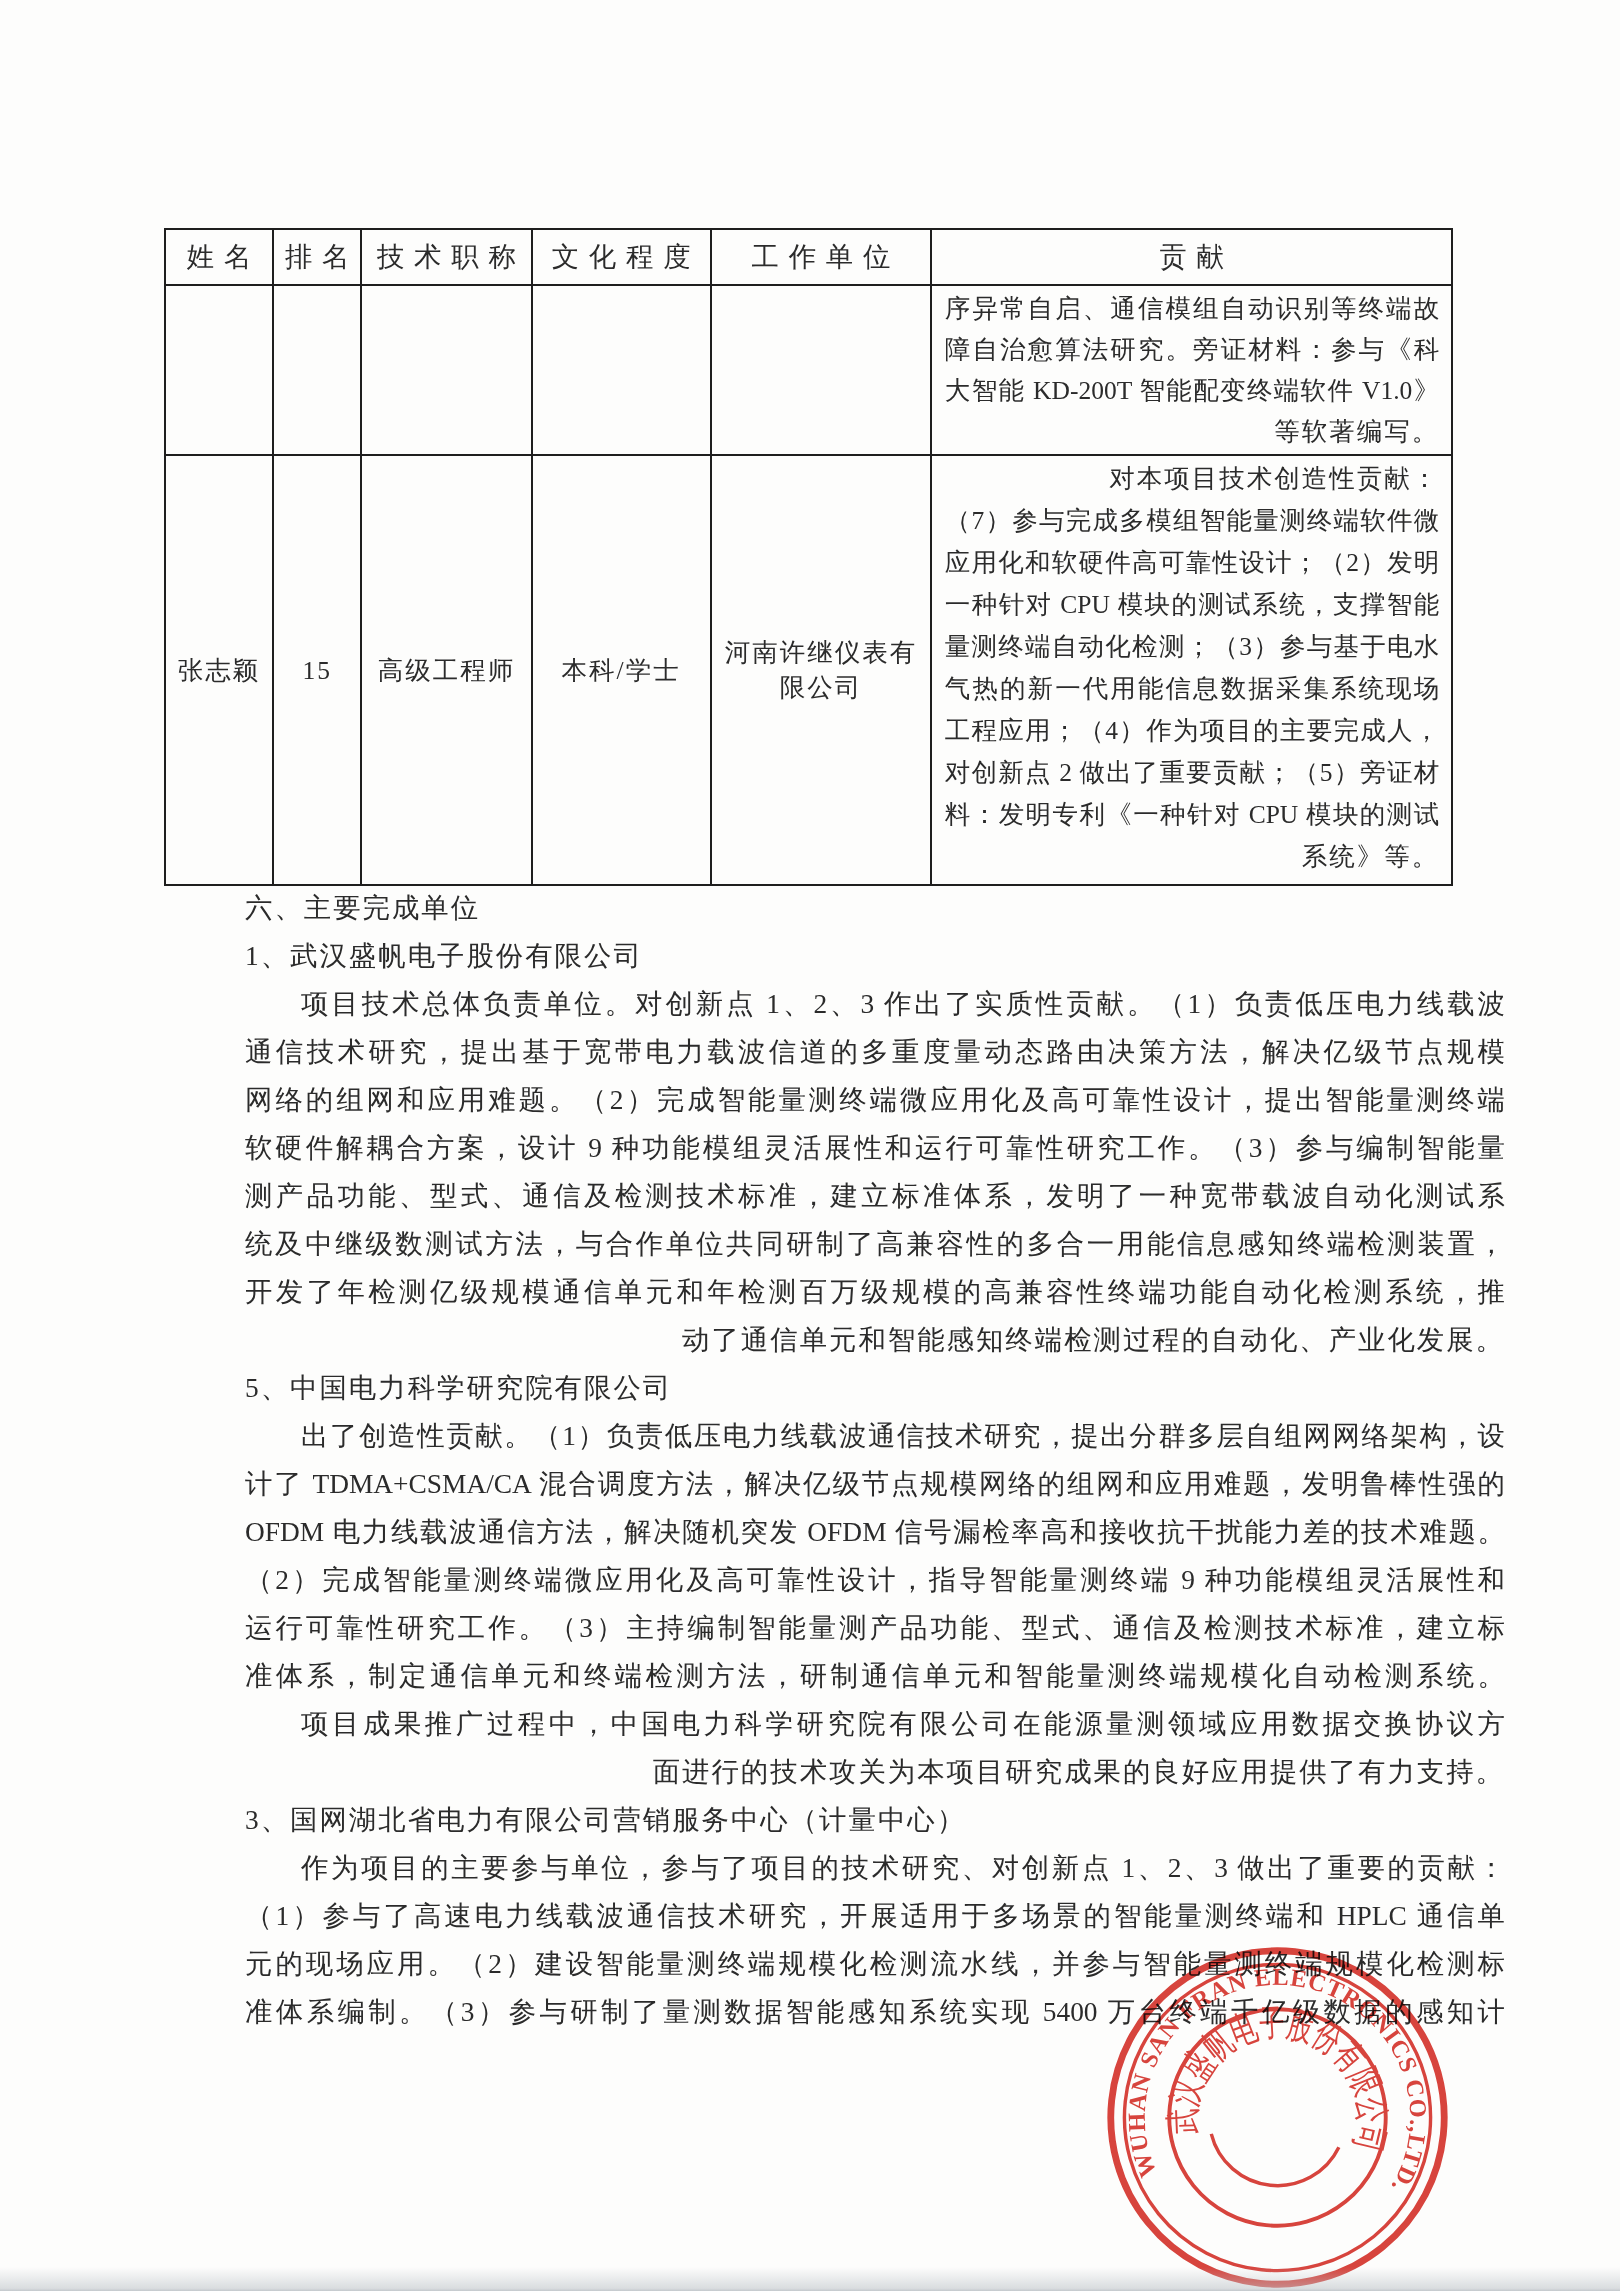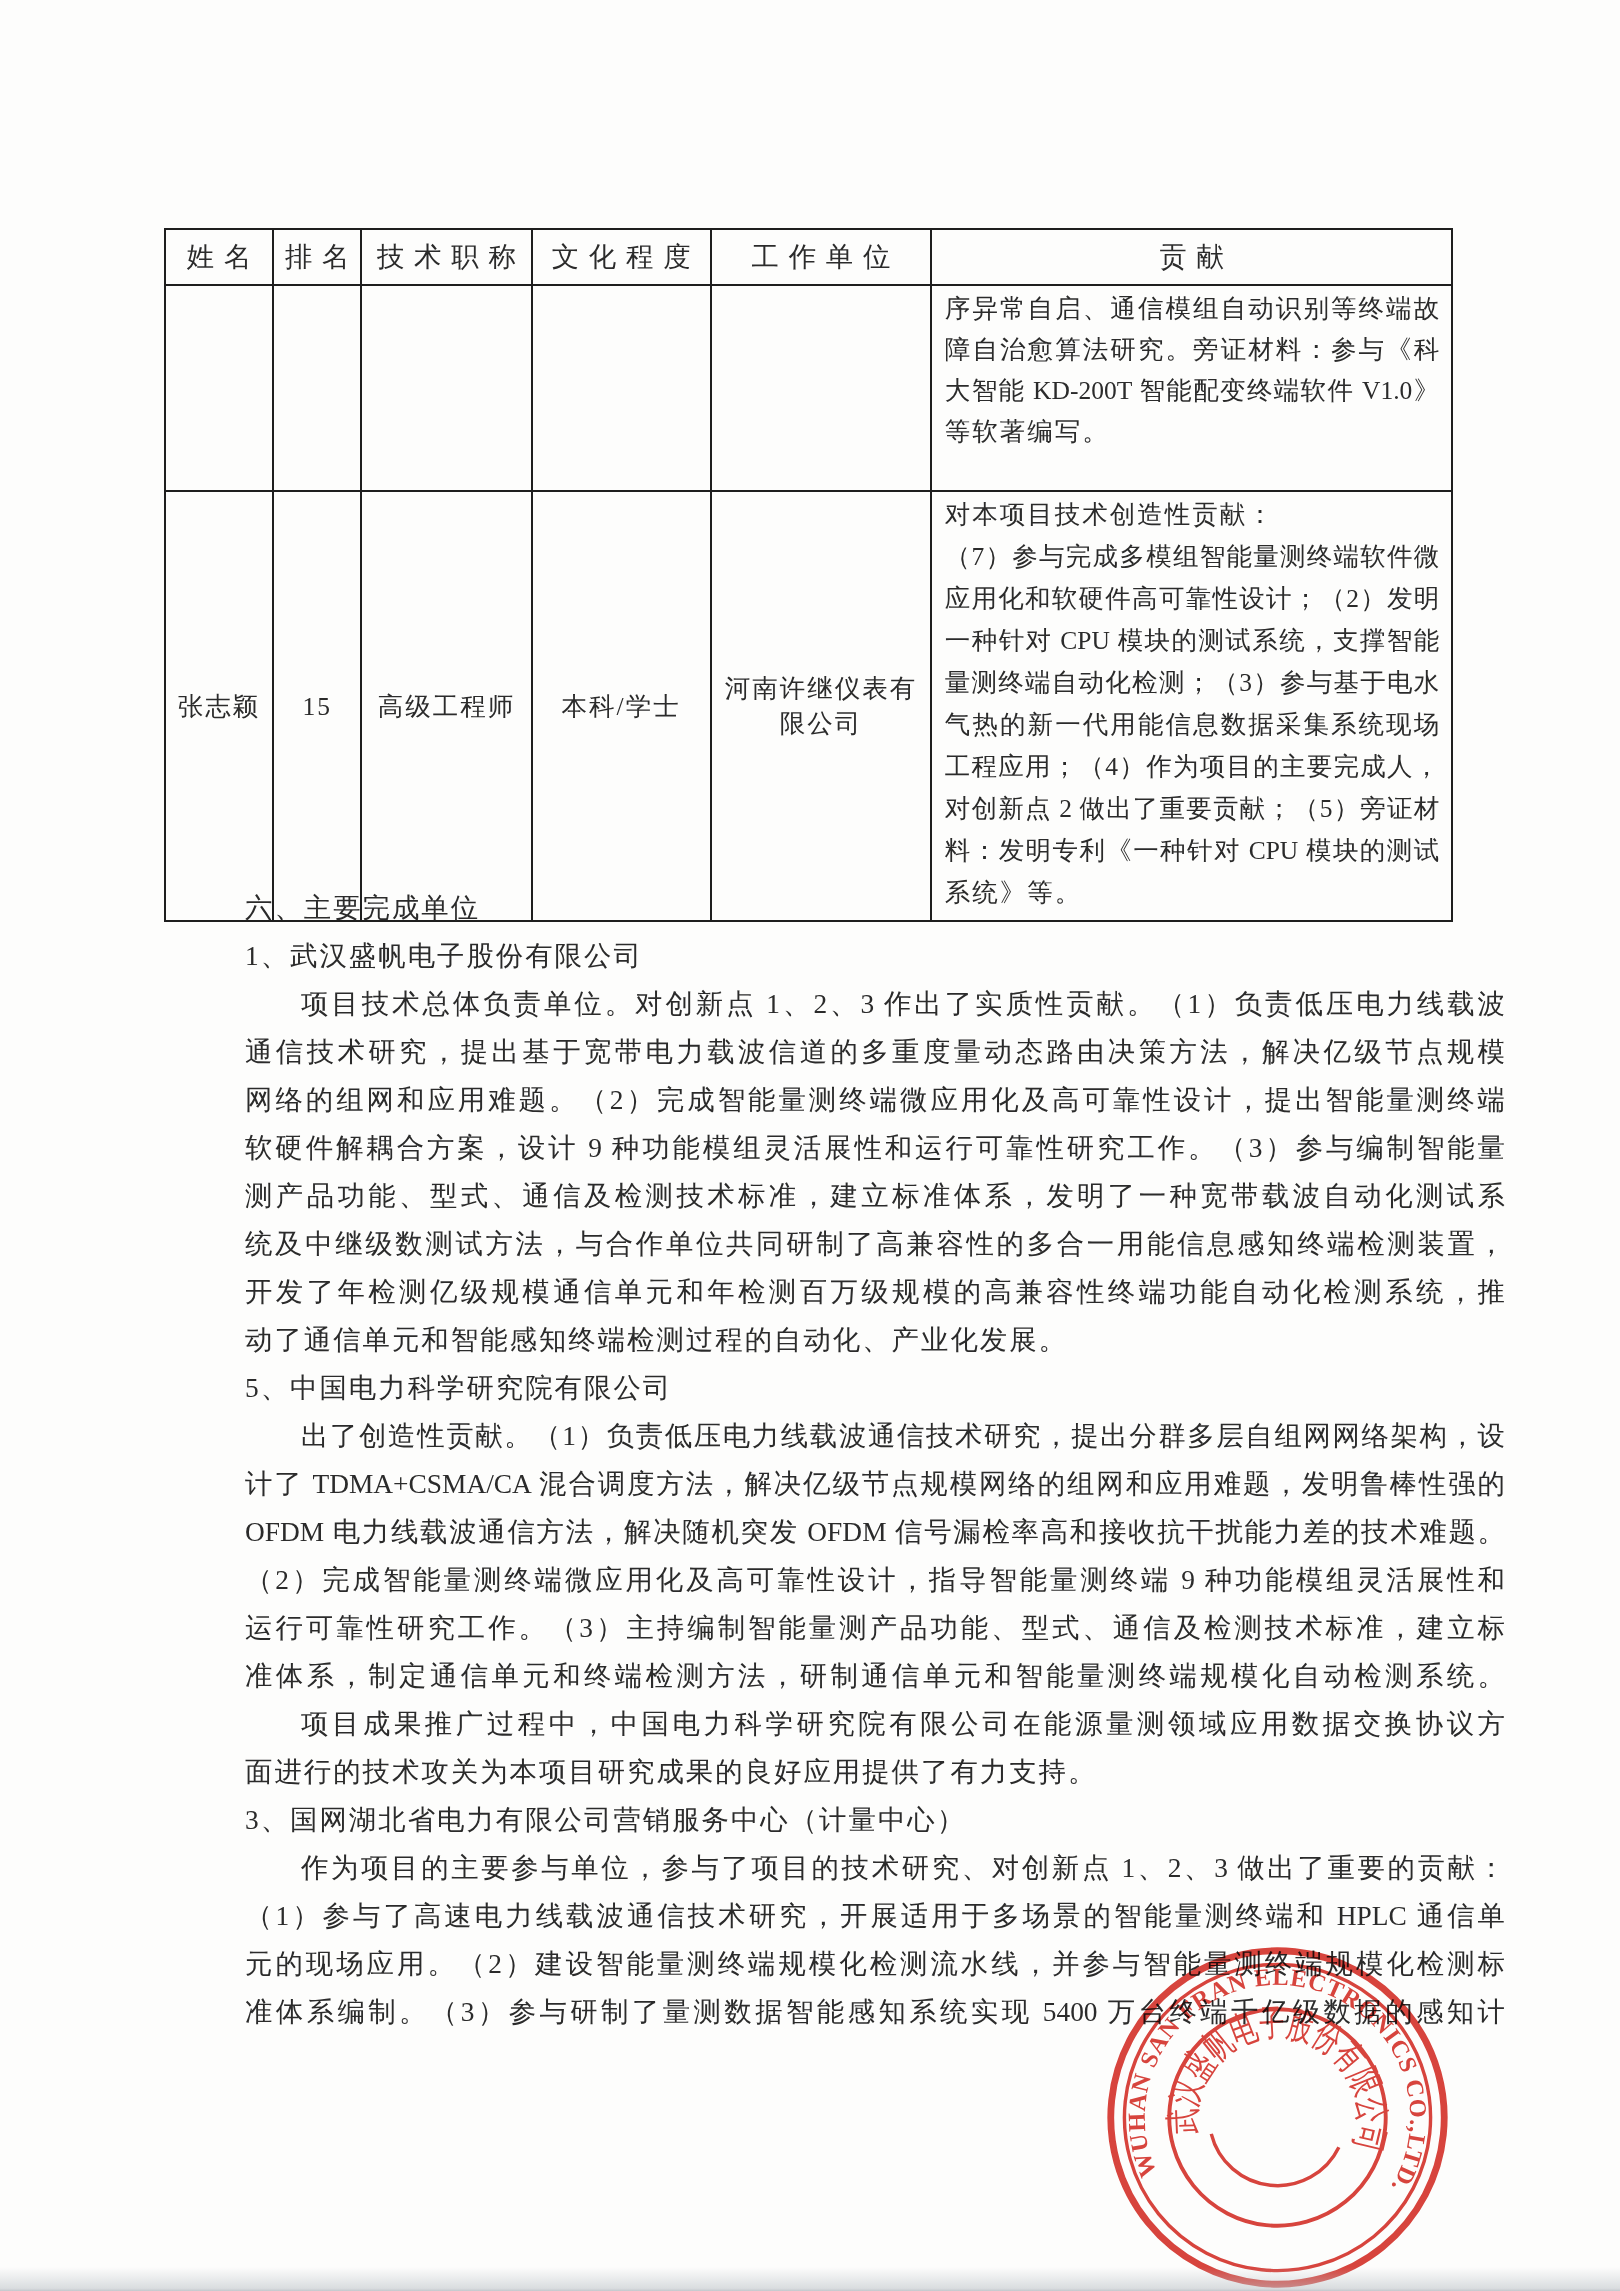--- a/index.html
+++ b/index.html
@@ -31,34 +31,34 @@
     padding:0 0 0 9.8px;
   }
   td.cellc{
     font-size:25.5px;
     text-align:center;
     vertical-align:middle;
     letter-spacing:2px;
     line-height:35px;
     padding:0 5.9px;
   }
-  tr.trow1{height:206px;padding-left:48px;}
+  tr.trow1{height:170px;padding-left:48px;}
   tr.trow2{height:430px;}
   td.contrib-cell{
     vertical-align:top;
     text-align:left;
     padding:2px 11.8px 0 12.7px;
     letter-spacing:0;
   }
   .contrib-cell .line{font-size:25.5px;}
   tr.trow1 .line{line-height:41px;}
   tr.trow2 .line{line-height:42px;}
   
   .line{
-    text-align:left;
+    text-align:right;
     letter-spacing:2px;
     white-space:nowrap;
   }
   .line.full{
     white-space:normal;
     letter-spacing:0;
     text-align:justify;
     text-align-last:justify;
   }
   

